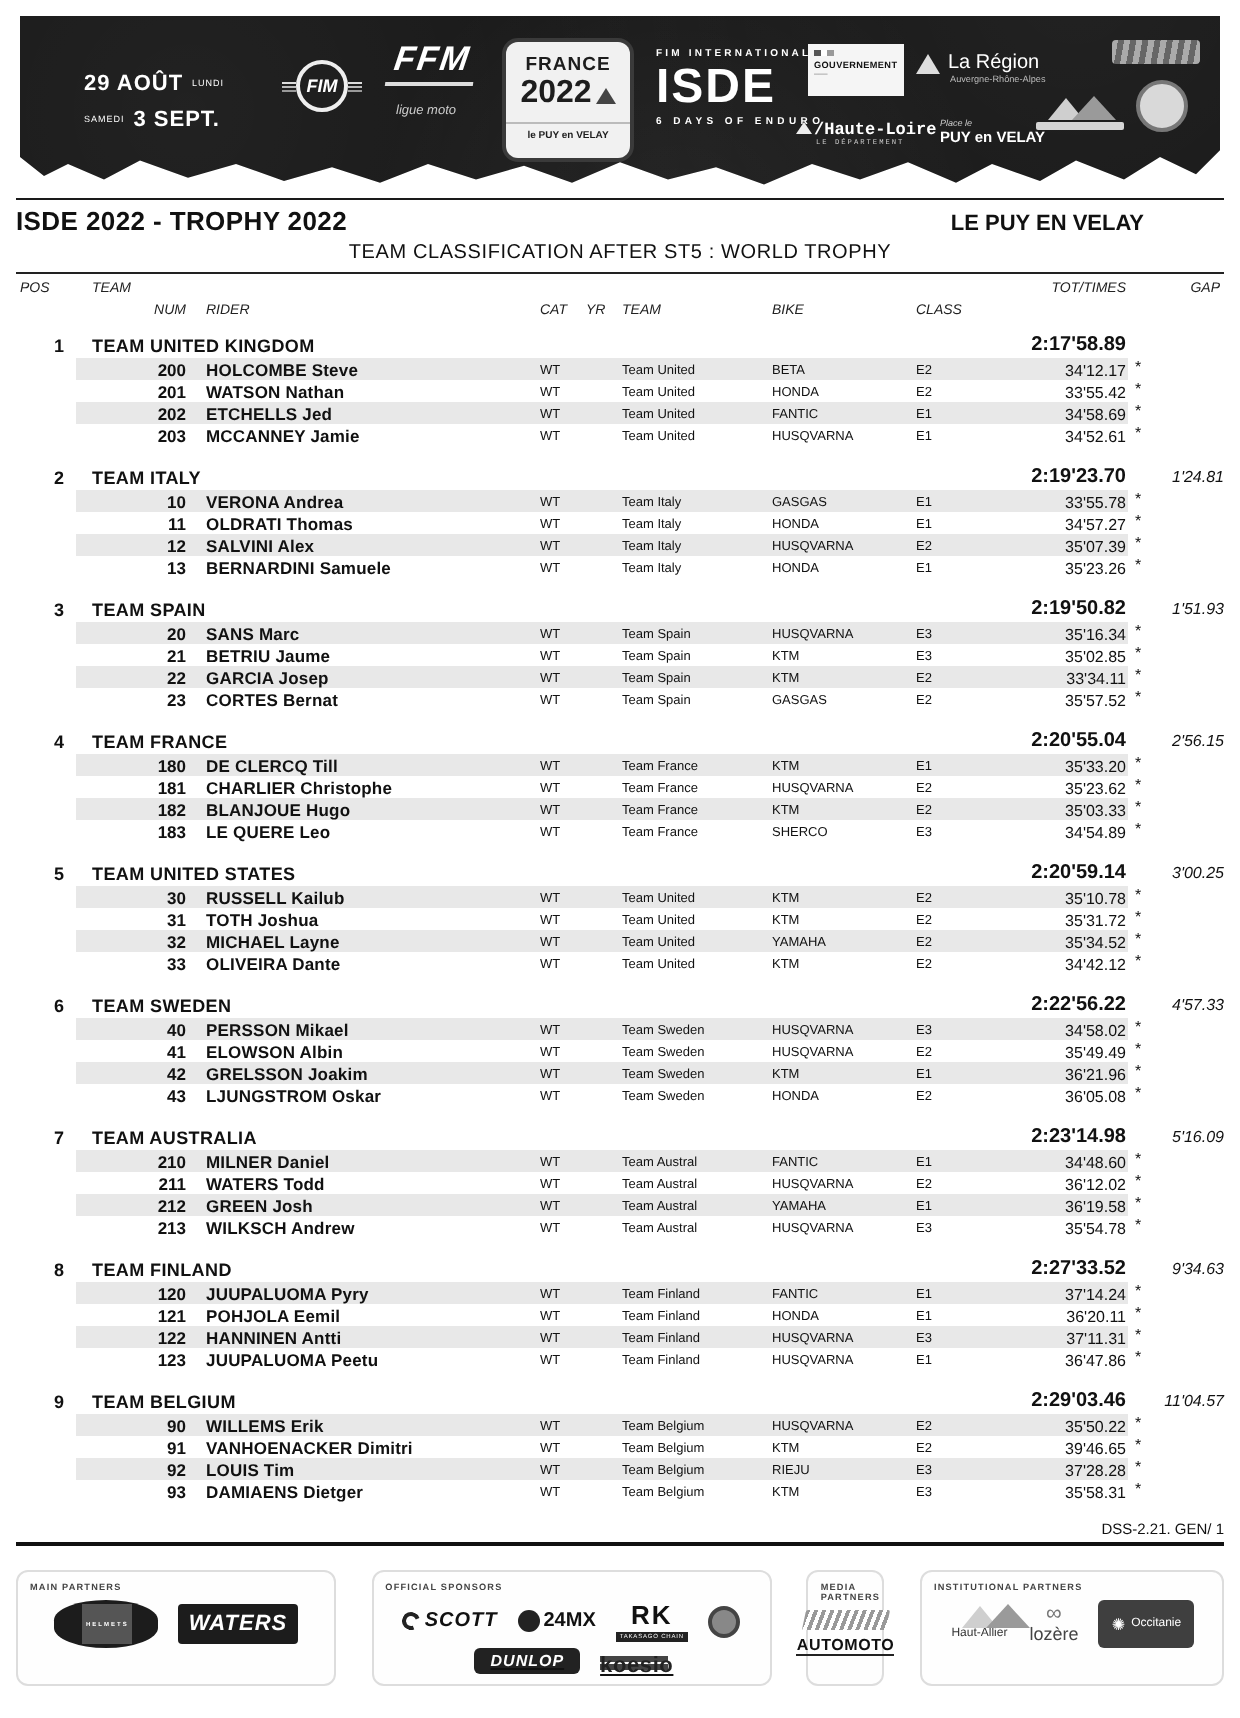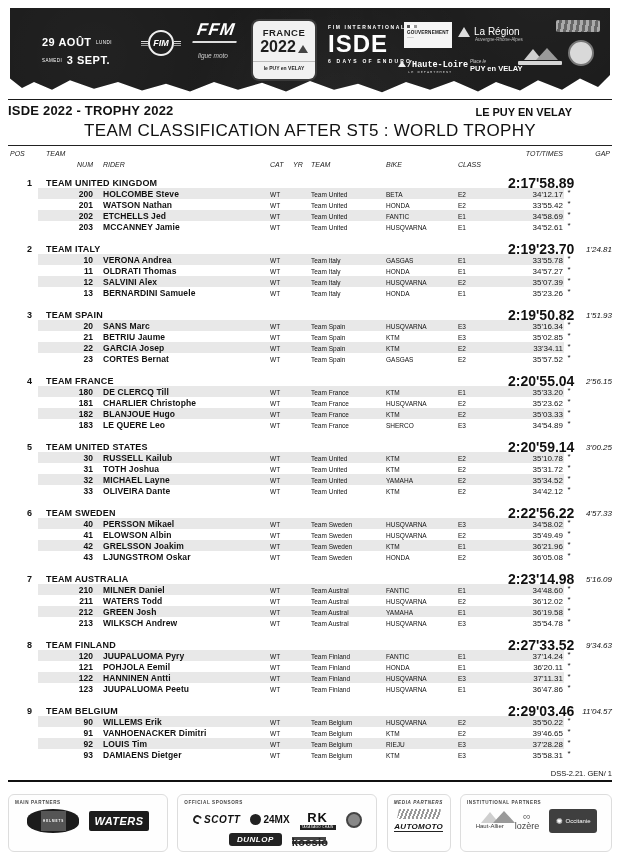--- a/index.html
+++ b/index.html
@@ -57,21 +57,21 @@
   .mtn-bar { height:4px; background:#d5d5d5; margin-top:1px; border-radius:1px; }
   .tr-logo { right:10px; top:12px; width:44px; height:12px; background:repeating-linear-gradient(100deg,#aaa 0 3px,#666 3px 6px); border-radius:2px; }
   .round-logo { right:16px; top:32px; width:26px; height:26px; border-radius:50%; background:#d9d9d9; border:2px solid #777; }
 
   
   .rule1 { margin:5px 8px 0; border-top:1.5px solid #1a1a1a; }
   .title-row { display:flex; justify-content:space-between; align-items:flex-end; margin:3px 8px 0; }
   .doc-title { font-weight:bold; font-size:13px; letter-spacing:.2px; }
   .doc-loc { font-weight:bold; font-size:11px; padding-right:40px; }
   .day { text-align:center; font-weight:bold; font-size:12px; margin-top:2px; }
-  .subtitle { text-align:center; font-size:17px; margin-top:3px; letter-spacing:.3px; }
+  .subtitle { text-align:center; font-size:10px; margin-top:3px; letter-spacing:.3px; }
   .rule2 { margin:4px 8px 0; border-top:1px solid #222; }
 
   
   .row { display:grid; grid-template-columns:30px 55px 10px 167px 23px 18px 75px 72px 50px 55px 12px 1fr; align-items:center; }
   .thead { margin:2px 8px 0; font-style:italic; font-size:7px; color:#222; }
   .thead .row { height:11px; }
   .h-pos { grid-column:1; padding-left:2px; }
   .h-team { grid-column:2/5; padding-left:8px; }
   .h-tot { grid-column:10; text-align:right; white-space:nowrap; }
   .h-gap { grid-column:12; text-align:right; padding-right:2px; }
@@ -88,33 +88,33 @@
   .rider-row.shaded { background:linear-gradient(90deg, transparent 0 30px, #e8e8e8 30px 556px, transparent 556px); }
   .c-pos { grid-column:1; text-align:right; padding-right:6px; }
   .c-teamname { grid-column:2/10; padding-left:8px; letter-spacing:.2px; }
   .c-num { grid-column:2; text-align:right; font-weight:bold; font-size:8.5px; }
   .c-name { grid-column:4; font-weight:bold; font-size:8.5px; letter-spacing:.1px; white-space:nowrap; }
   .c-cat { grid-column:5; font-size:6.5px; }
   .c-team { grid-column:7; font-size:6.5px; }
   .c-bike { grid-column:8; font-size:6.5px; }
   .c-class { grid-column:9; font-size:6.5px; }
   .c-time { grid-column:10; text-align:right; white-space:nowrap; font-size:8px; }
-  .team-header .c-time { font-size:14px; font-weight:bold; }
+  .team-header .c-time { font-size:10px; font-weight:bold; }
   .c-star { grid-column:11; text-align:center; font-size:8px; padding-bottom:3px; }
   .c-gap { grid-column:12; text-align:right; font-weight:normal; font-size:8px; white-space:nowrap;font-style:italic; }
 
   .dss { margin:1px 8px 0; text-align:right; font-size:7.5px; }
   .rule3 { margin:2px 8px 0; border-top:2.5px solid #111; }
 
   
   .sponsors { display:flex; justify-content:space-between; margin:12px 8px 0; height:58px; }
   .sp-box { border:1px solid #ddd; border-radius:6px; background:#fefefe; padding:5px 6px; }
   .sp-label { font-size:4.6px; font-weight:bold; letter-spacing:.6px; color:#444; margin-bottom:4px; }
   .sp-row { display:flex; align-items:center; gap:10px; justify-content:center; }
-  .sp-main { width:160px; } .sp-off { width:200px; } .sp-med { width:64px;font-style:italic; } .sp-inst { width:152px; }
+  .sp-main { width:160px; } .sp-off { width:200px; } .sp-med { width:39px; } .sp-inst { width:152px; }
   .airoh { width:52px; height:24px; background:#1c1c1c; border-radius:50%/42%; color:#fff; text-align:center; font-style:italic; font-weight:bold; font-size:9px; line-height:20px; position:relative; }
   .airoh small { position:absolute; left:14px; bottom:2px; font-size:3px; letter-spacing:1px; background:#555; padding:0 2px; font-style:normal; }
   .motul { width:60px; height:20px; background:#1c1c1c; color:#fff; font-weight:bold; font-style:italic; font-size:11px; text-align:center; line-height:20px; letter-spacing:.5px; border-radius:2px; }
   .scott { display:flex; align-items:center; gap:2px; font-weight:bold; font-style:italic; font-size:10px; letter-spacing:.5px; }
   .scott .s-ic { width:9px; height:9px; border:2px solid #222; border-radius:50%; border-right-color:transparent; transform:rotate(25deg); }
   .mx24 { display:flex; align-items:center; gap:2px; font-weight:bold; font-size:10px; }
   .mx24 .m-ic { width:11px; height:11px; background:#222; border-radius:50%; }
   .rk { text-align:center; line-height:1; }
   .rk b { font-size:13px; letter-spacing:1px; }
   .rk span { display:block; font-size:3px; background:#222; color:#fff; padding:1px 2px; letter-spacing:.4px; }
@@ -670,21 +670,21 @@
             <span class="s-ic"></span>
             <span>SCOTT</span>
           </div>
         <div class="mx24">
             <span class="m-ic"></span>
             <span>24MX</span>
           </div>
         <div class="rk"><b>RK</b><span>TAKASAGO CHAIN</span></div>
         <div class="offcircle"></div>
       </div>
-      <div class="sp-row" style="margin-top:3px;">
+      <div class="sp-row" style="margin-top:3px;text-decoration:underline;">
         <div class="dunlop">DUNLOP</div>
         <div class="koesio">
             <span>koesio</span>
             <span></span>
           </div>
       </div>
     </div>
     <div class="sp-box sp-med">
       <div class="sp-label">MEDIA PARTNERS</div>
       <div class="sp-row">

